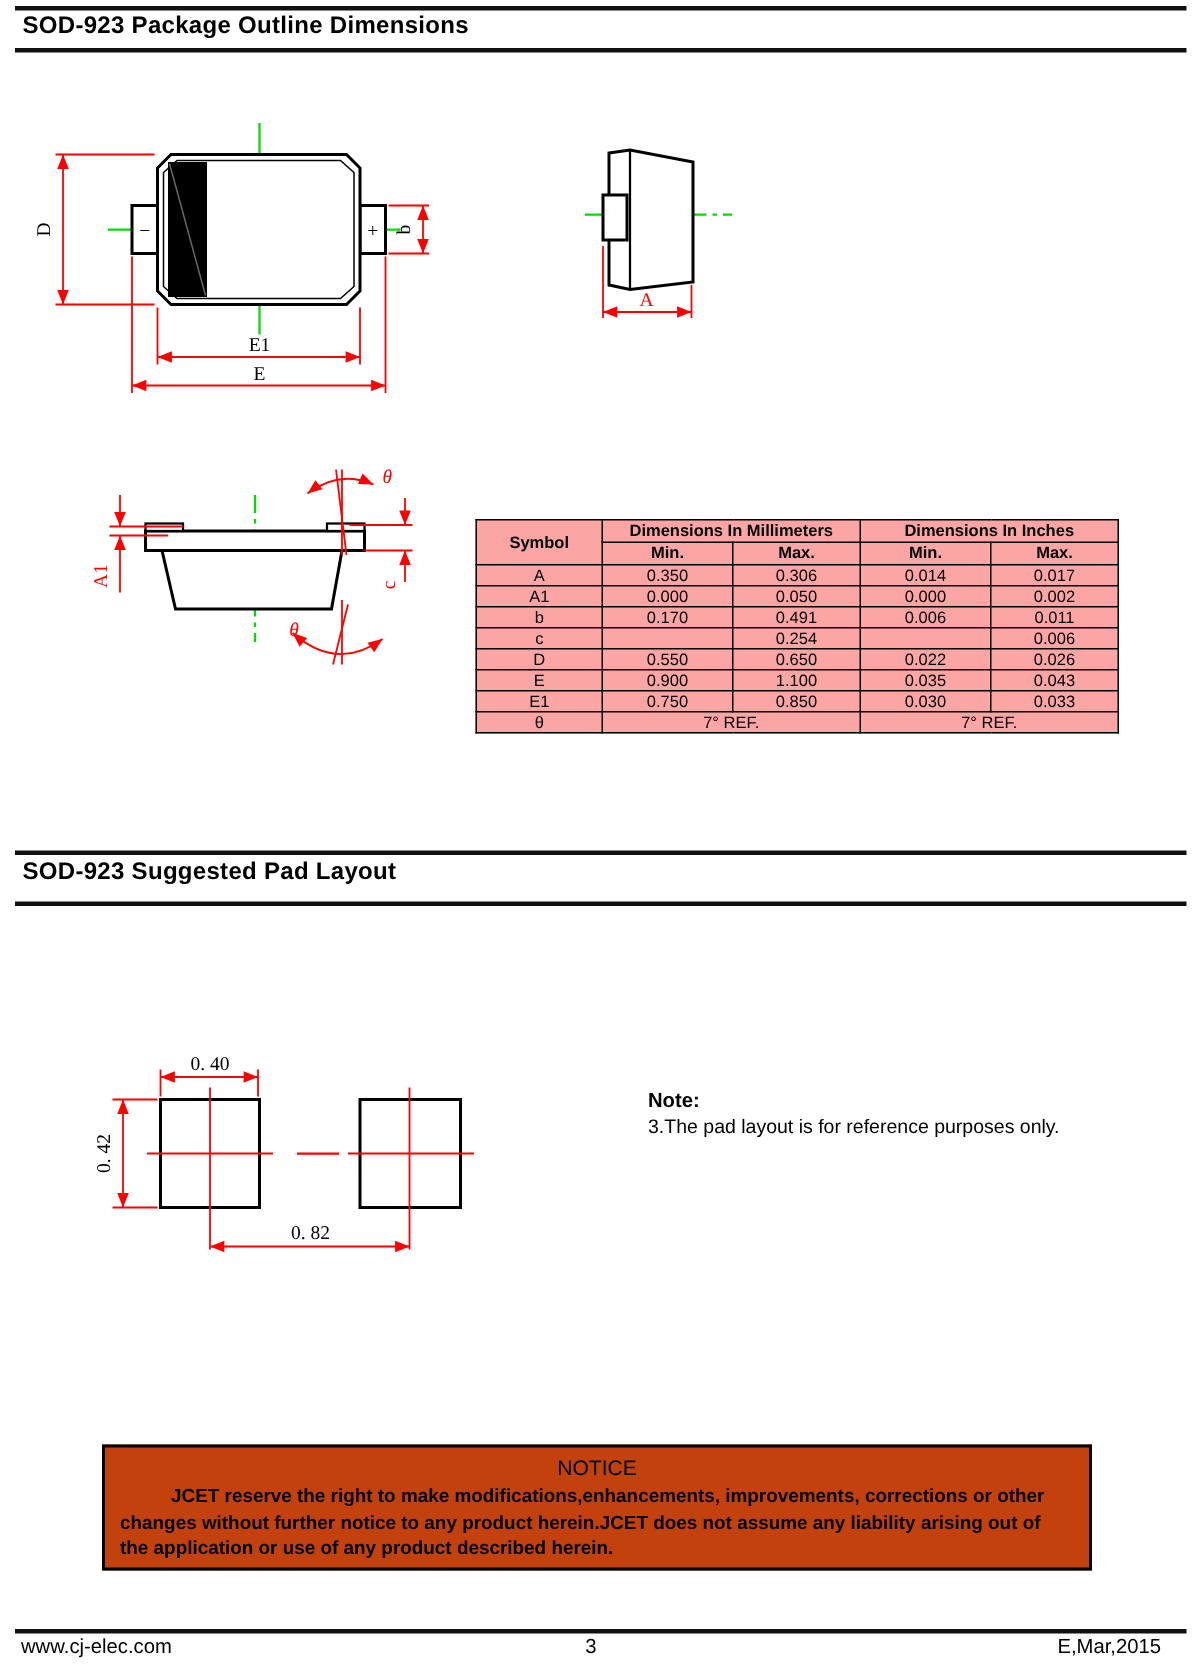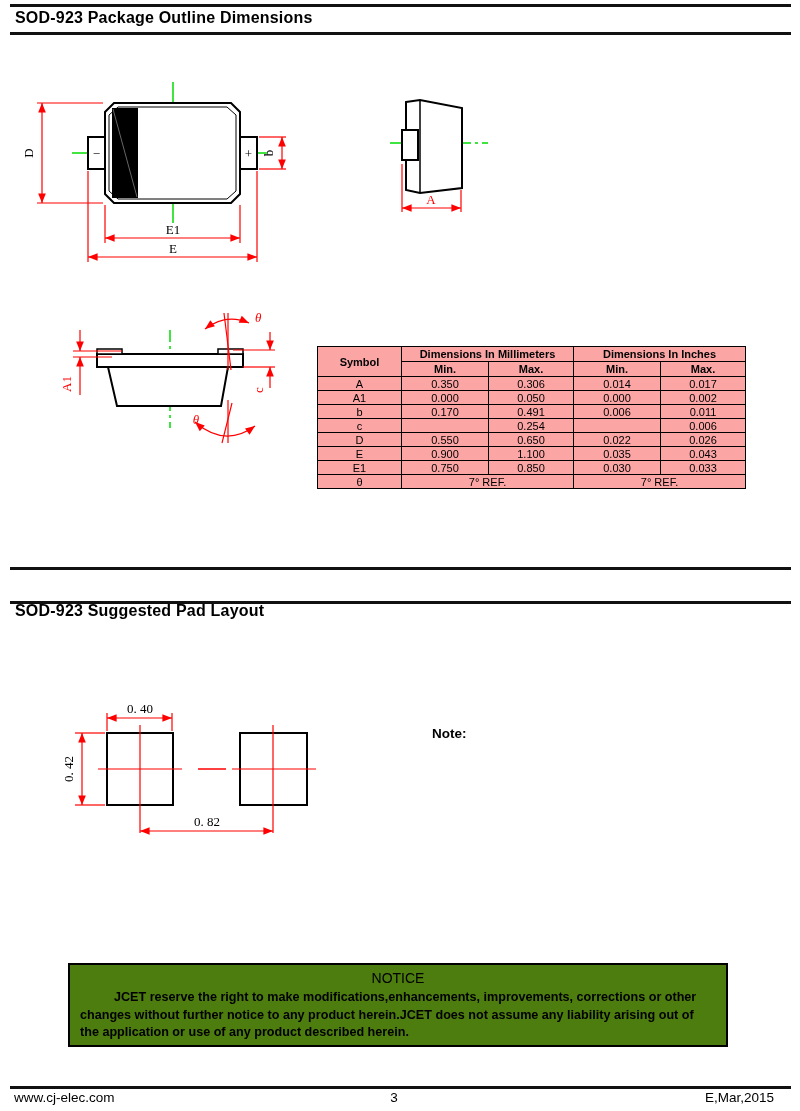--- a/index.html
+++ b/index.html
@@ -7,21 +7,21 @@
           font-family:"Liberation Sans", sans-serif; color:#000; overflow:hidden; }
   .rule { position:absolute; left:10px; right:9px; height:3px; background:#111; }
   .sec-title { position:absolute; left:15px; font-size:16px; font-weight:bold; letter-spacing:.2px; }
   svg { position:absolute; overflow:visible; }
   .dim-table { position:absolute; left:317px; top:346px; border-collapse:collapse; table-layout:fixed; background:#fca5a5; }
   .dim-table th, .dim-table td { border:1px solid #000; font-size:11px; line-height:12px;
           text-align:center; vertical-align:middle; padding:0; font-family:"Liberation Sans",sans-serif; }
   .dim-table th { font-weight:bold; }
   .note { position:absolute; left:432px; top:726px; font-size:13px; line-height:16.5px; }
   .note-title { font-weight:bold; font-size:13.5px; }
-  .notice { position:absolute; left:68px; top:963px; width:656px; height:80px; border:2px solid #000; background:#4d7c0f; }
+  .notice { position:absolute; left:68px; top:963px; width:656px; height:80px; border:2px solid #000; background:#c2410c; }
   .notice-title { text-align:center; font-size:14px; margin-top:5px; }
   .notice-body { margin:3px 10px 0 10px; font-size:12.6px; line-height:17.5px; text-indent:34px;font-weight:bold; }
   .footer-rule { top:1086px; }
   .footer { position:absolute; left:0; right:12px; top:1090px; height:18px; font-size:13.5px; }
   .footer .f-left { position:absolute; left:14px; }
   .footer .f-center { position:absolute; left:0; right:0; text-align:center; }
   .footer .f-right { position:absolute; right:14px; }
   .dwg-label { font-family:"Liberation Serif", serif; font-size:13px; fill:#000; }
   .dwg-label-red { font-family:"Liberation Serif", serif; font-size:13px; fill:#ff0000; }
   .theta-label { font-family:"Liberation Serif", serif; font-style:italic; font-size:13px; fill:#ff0000; }
@@ -198,21 +198,21 @@
       </tr>
       <tr style="height:14px">
         <td>θ</td>
         <td colspan="2">7° REF.</td>
         <td colspan="2">7° REF.</td>
       </tr>
     </tbody>
   </table>
 
   <div class="rule" style="top:567px"></div>
-  <div class="sec-title" style="top:602px">SOD-923 Suggested Pad Layout</div>
+  <div class="sec-title" style="top:573px">SOD-923 Suggested Pad Layout</div>
   <div class="rule" style="top:601px"></div>
 
   <svg style="left:60px; top:695px;" width="260" height="145" viewBox="0 0 260 145">
     <defs>
       <marker id="pl-ar" viewBox="0 0 10 10" refX="10" refY="5" markerWidth="10" markerHeight="8" orient="auto-start-reverse">
         <path d="M0,1 L10,5 L0,9 Z" fill="#ff0000"></path>
       </marker>
     </defs>
     <rect x="47" y="38" width="66" height="72" fill="#fff" stroke="#000" stroke-width="2"></rect>
     <rect x="180" y="38" width="67" height="72" fill="#fff" stroke="#000" stroke-width="2"></rect>
@@ -232,20 +232,21 @@
     <line x1="15" y1="110" x2="45" y2="110" stroke="#ff0000" stroke-width="1.2"></line>
     <line x1="22" y1="38" x2="22" y2="110" stroke="#ff0000" stroke-width="1.2" marker-start="url(#pl-ar)" marker-end="url(#pl-ar)"></line>
     <text transform="translate(13 74) rotate(-90)" text-anchor="middle" class="dwg-label">0. 42</text>
 
     <line x1="80" y1="136" x2="213" y2="136" stroke="#ff0000" stroke-width="1.2" marker-start="url(#pl-ar)" marker-end="url(#pl-ar)"></line>
     <text x="147" y="131" text-anchor="middle" class="dwg-label">0. 82</text>
   </svg>
 
   <div class="note">
     <div class="note-title">Note:</div>
+    <div>3.The pad layout is for reference purposes only.</div>
   </div>
 
   <div class="notice">
     <div class="notice-title">NOTICE</div>
     <div class="notice-body">JCET  reserve the right to make modifications,enhancements, improvements, corrections or other changes without further notice to any product herein.JCET does not assume any liability arising out of the application or use of any product described herein.</div>
   </div>
 
   <div class="rule footer-rule"></div>
   <div class="footer">
     <span class="f-left">www.cj-elec.com</span>

